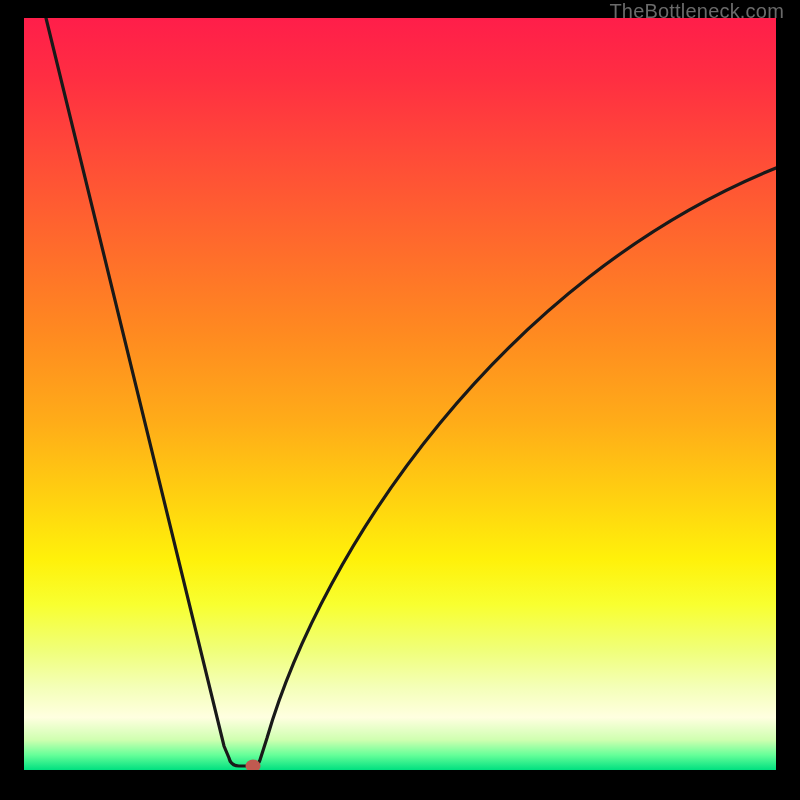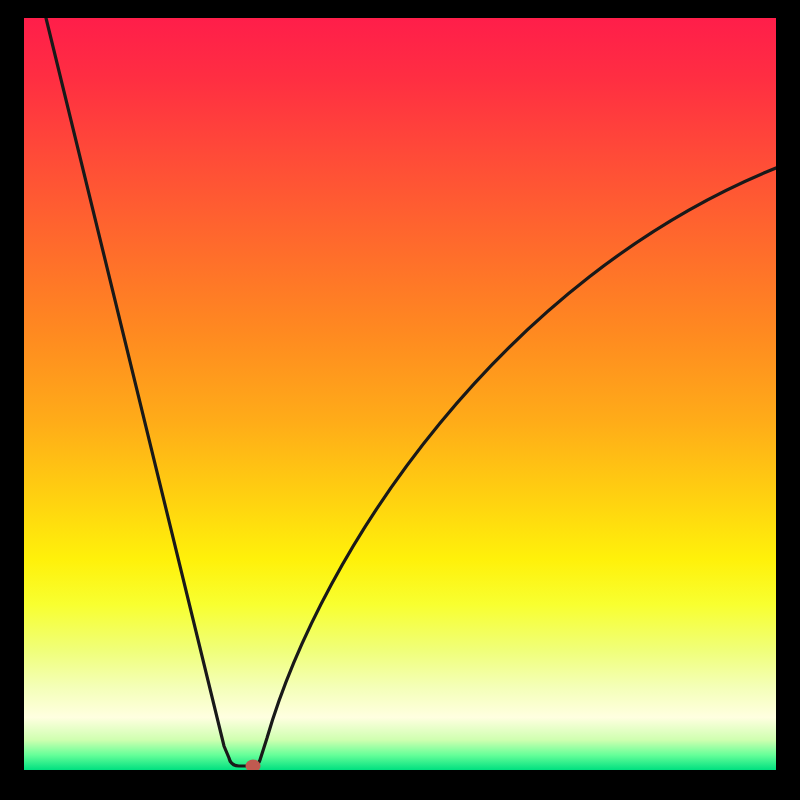--- a/index.html
+++ b/index.html
@@ -80,13 +80,14 @@
                Q 207 748 215 748
                L 228 748
                Q 234 748 236 742
                L 243 720
                C 298 530, 480 260, 752 150" fill="none" stroke="#191919" stroke-width="3.2" stroke-linecap="round"></path>
 
       <ellipse cx="229" cy="748" rx="7.5" ry="6.5" fill="#c05a50"></ellipse>
     </svg>
   </div>
 
+  <div class="watermark">TheBottleneck.com</div>
 </div>
 
 </body></html>

